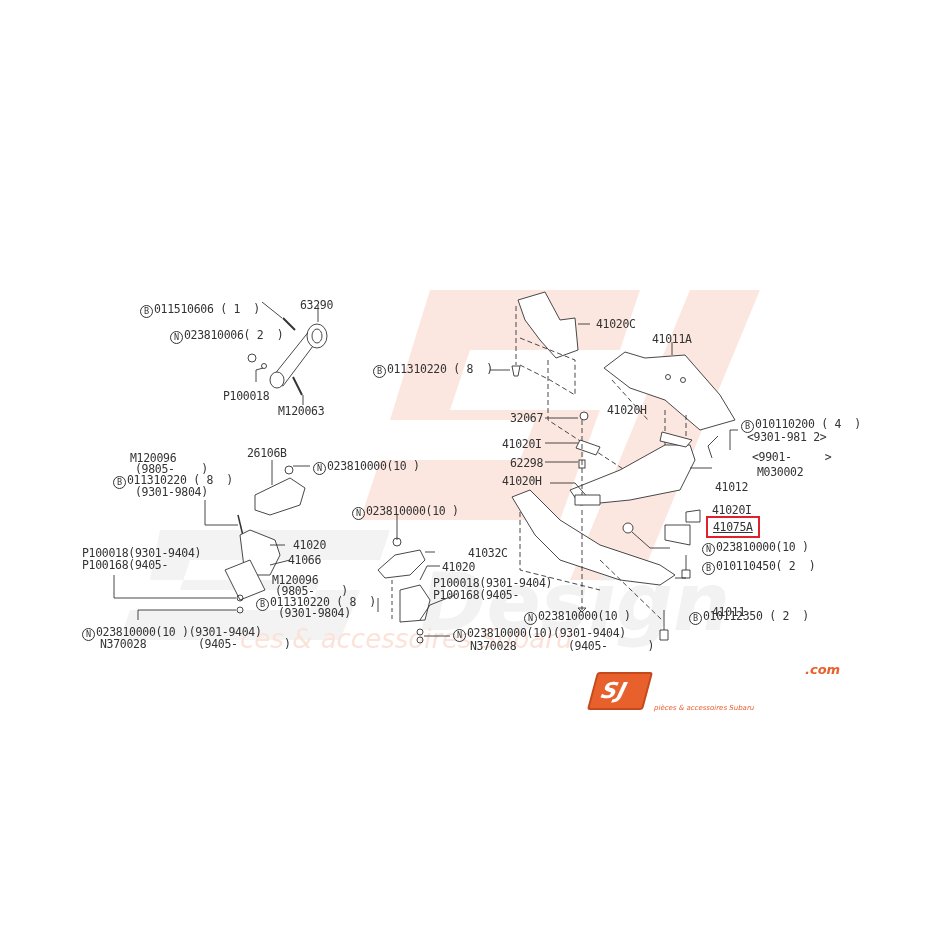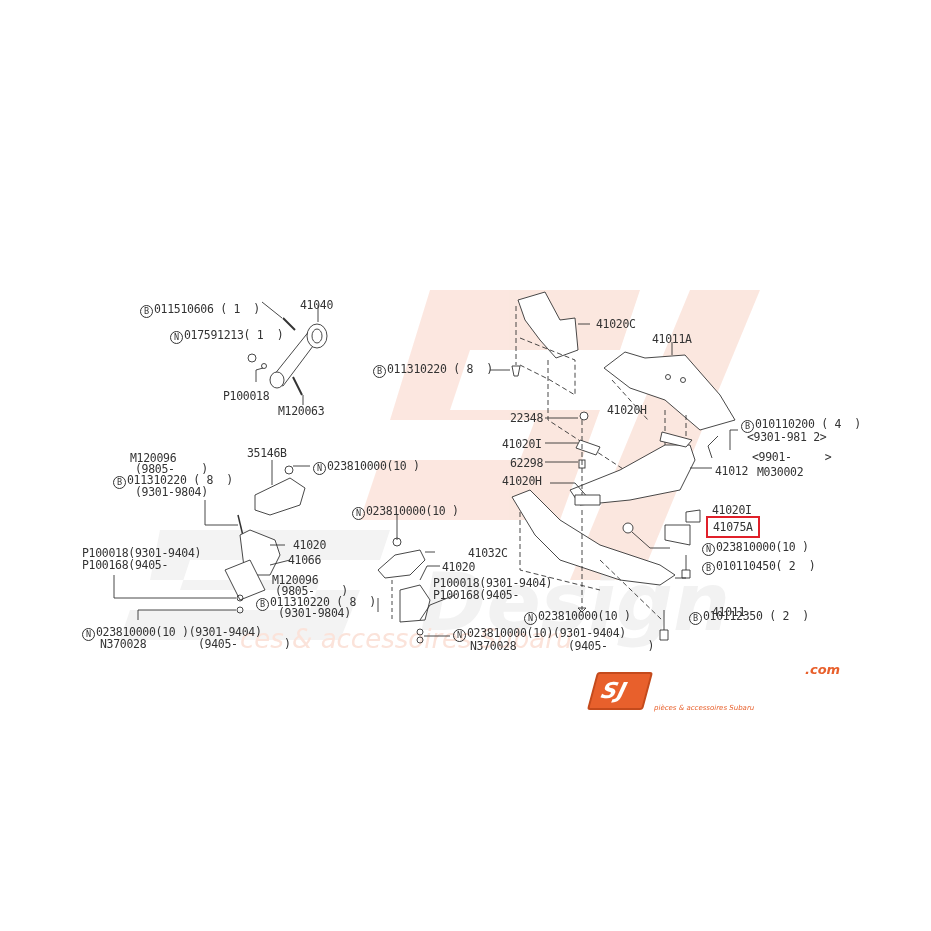--- a/index.html
+++ b/index.html
@@ -3,21 +3,21 @@
 <meta charset="utf-8">
 <style>
   html, body { margin: 0; padding: 0; background: #ffffff; }
   body { width: 931px; height: 931px; position: relative; overflow: hidden;
          font-family: "DejaVu Sans Mono", monospace; }
   #canvas { position: absolute; left: 0; top: 0; width: 931px; height: 931px; }
   .lbl { position: absolute; font-size: 11.5px; color: #333; white-space: pre; line-height: 12px;
          letter-spacing: -0.3px; font-family: "DejaVu Sans Mono", monospace; }
   .circ { display: inline-block; width: 11px; height: 11px; border: 1px solid #333; border-radius: 50%;
           font-size: 8.5px; line-height: 11px; text-align: center; margin-right: 1px; vertical-align: -1px; }
-  .hl { outline: 2.5px solid #e0202a; outline-offset: 2px; }
+  .hl { outline: 2.5px solid #e0202a; outline-offset: 2px; text-decoration: underline; }
   .logo-text { position: absolute; font-family: "DejaVu Sans", sans-serif; font-style: italic; font-weight: bold; }
 </style>
 </head>
 <body>
 
 <div id="canvas">
 
   <svg width="931" height="931" style="position:absolute;left:0;top:0">
     <g fill="#fbe3da" opacity="0.85">
       <path d="M430 290 L640 290 L620 350 L470 350 L450 410 L600 410 L560 520 L360 520 L380 460 L520 460 L535 420 L390 420 Z"></path>
@@ -131,30 +131,30 @@
       <path d="M378 598 L378 612"></path>
       <path d="M420 580 L427 566 L440 566"></path>
       <path d="M420 620 L430 605 L455 595"></path>
       <circle cx="420" cy="632" r="3"></circle>
         <circle cx="420" cy="640" r="3"></circle>
       <path d="M424 636 L450 636"></path>
     </g>
   </svg>
 
   <div class="lbl" style="left:140px;top:303px"><span class="circ">B</span><span>011510606 ( 1  )</span></div>
-  <div class="lbl" style="left:300px;top:299px">41040</div>
-  <div class="lbl" style="left:170px;top:329px"><span class="circ">N</span><span>017591213( 1  )</span></div>
+  <div class="lbl" style="left:300px;top:299px">63290</div>
+  <div class="lbl" style="left:170px;top:329px"><span class="circ">N</span><span>023810006( 2  )</span></div>
   <div class="lbl" style="left:223px;top:390px">P100018</div>
   <div class="lbl" style="left:278px;top:405px">M120063</div>
 
   <div class="lbl" style="left:130px;top:452px">M120096</div>
   <div class="lbl" style="left:135px;top:463px">(9805-    )</div>
   <div class="lbl" style="left:113px;top:474px"><span class="circ">B</span><span>011310220 ( 8  )</span></div>
   <div class="lbl" style="left:135px;top:486px">(9301-9804)</div>
-  <div class="lbl" style="left:247px;top:447px">35146B</div>
+  <div class="lbl" style="left:247px;top:447px">26106B</div>
   <div class="lbl" style="left:313px;top:460px"><span class="circ">N</span><span>023810000(10 )</span></div>
   <div class="lbl" style="left:293px;top:539px">41020</div>
   <div class="lbl" style="left:288px;top:554px">41066</div>
   <div class="lbl" style="left:82px;top:547px">P100018(9301-9404)</div>
   <div class="lbl" style="left:82px;top:559px">P100168(9405-</div>
   <div class="lbl" style="left:272px;top:574px">M120096</div>
   <div class="lbl" style="left:275px;top:585px">(9805-    )</div>
   <div class="lbl" style="left:256px;top:596px"><span class="circ">B</span><span>011310220 ( 8  )</span></div>
   <div class="lbl" style="left:278px;top:607px">(9301-9804)</div>
   <div class="lbl" style="left:82px;top:626px"><span class="circ">N</span><span>023810000(10 )(9301-9404)</span></div>
@@ -166,29 +166,29 @@
   <div class="lbl" style="left:442px;top:561px">41020</div>
   <div class="lbl" style="left:433px;top:577px">P100018(9301-9404)</div>
   <div class="lbl" style="left:433px;top:589px">P100168(9405-</div>
   <div class="lbl" style="left:453px;top:627px"><span class="circ">N</span><span>023810000(10)(9301-9404)</span></div>
   <div class="lbl" style="left:470px;top:640px">N370028</div>
   <div class="lbl" style="left:568px;top:640px">(9405-      )</div>
 
   <div class="lbl" style="left:596px;top:318px">41020C</div>
   <div class="lbl" style="left:652px;top:333px">41011A</div>
   <div class="lbl" style="left:373px;top:363px"><span class="circ">B</span><span>011310220 ( 8  )</span></div>
-  <div class="lbl" style="left:510px;top:412px">22348</div>
+  <div class="lbl" style="left:510px;top:412px">32067</div>
   <div class="lbl" style="left:607px;top:404px">41020H</div>
   <div class="lbl" style="left:741px;top:418px"><span class="circ">B</span><span>010110200 ( 4  )</span></div>
   <div class="lbl" style="left:747px;top:431px">&lt;9301-981 2&gt;</div>
   <div class="lbl" style="left:757px;top:466px">M030002</div>
   <div class="lbl" style="left:752px;top:451px">&lt;9901-     &gt;</div>
   <div class="lbl" style="left:502px;top:438px">41020I</div>
   <div class="lbl" style="left:510px;top:457px">62298</div>
-  <div class="lbl" style="left:715px;top:465px">41012</div>
+  <div class="lbl" style="left:715px;top:481px">41012</div>
   <div class="lbl" style="left:502px;top:475px">41020H</div>
   <div class="lbl" style="left:712px;top:504px">41020I</div>
   <div class="lbl hl" style="left:710px;top:520px;padding:1px 3px">41075A</div>
   <div class="lbl" style="left:702px;top:541px"><span class="circ">N</span><span>023810000(10 )</span></div>
   <div class="lbl" style="left:702px;top:560px"><span class="circ">B</span><span>010110450( 2  )</span></div>
   <div class="lbl" style="left:712px;top:606px">41011</div>
   <div class="lbl" style="left:524px;top:610px"><span class="circ">N</span><span>023810000(10 )</span></div>
   <div class="lbl" style="left:689px;top:610px"><span class="circ">B</span><span>010112350 ( 2  )</span></div>
 
   <div style="position:absolute;left:590px;top:668px;width:260px;height:46px;">

